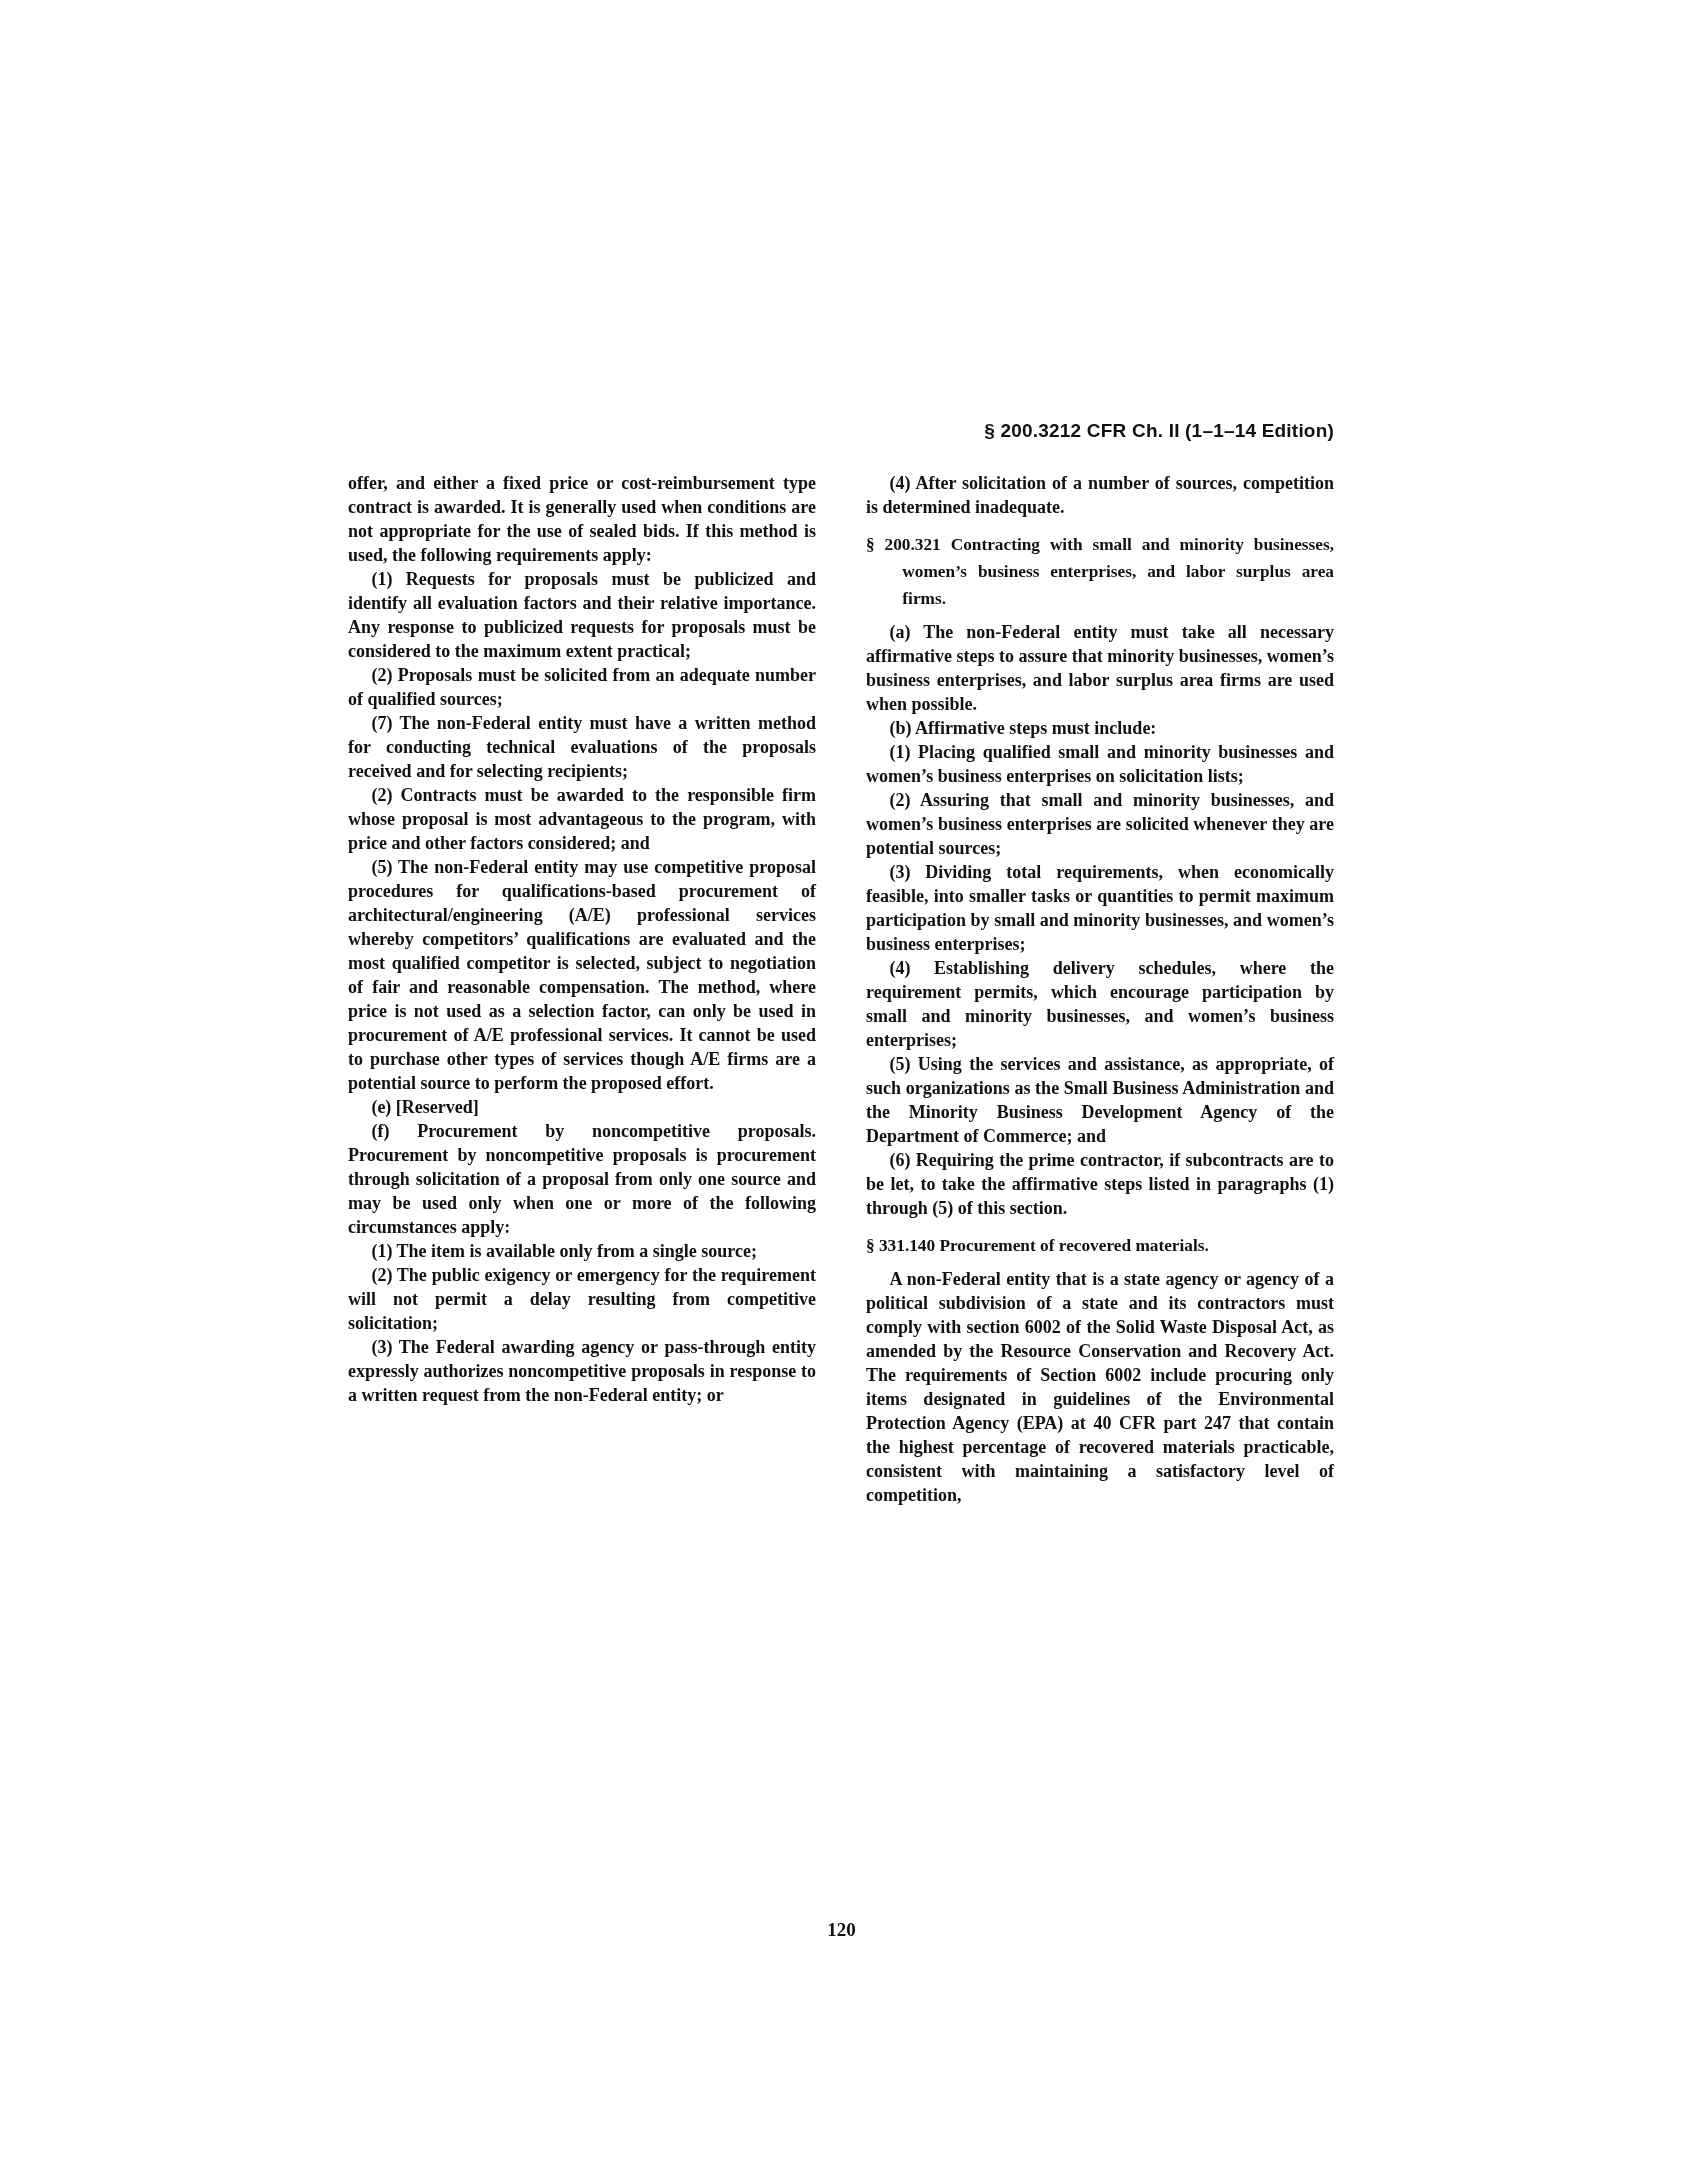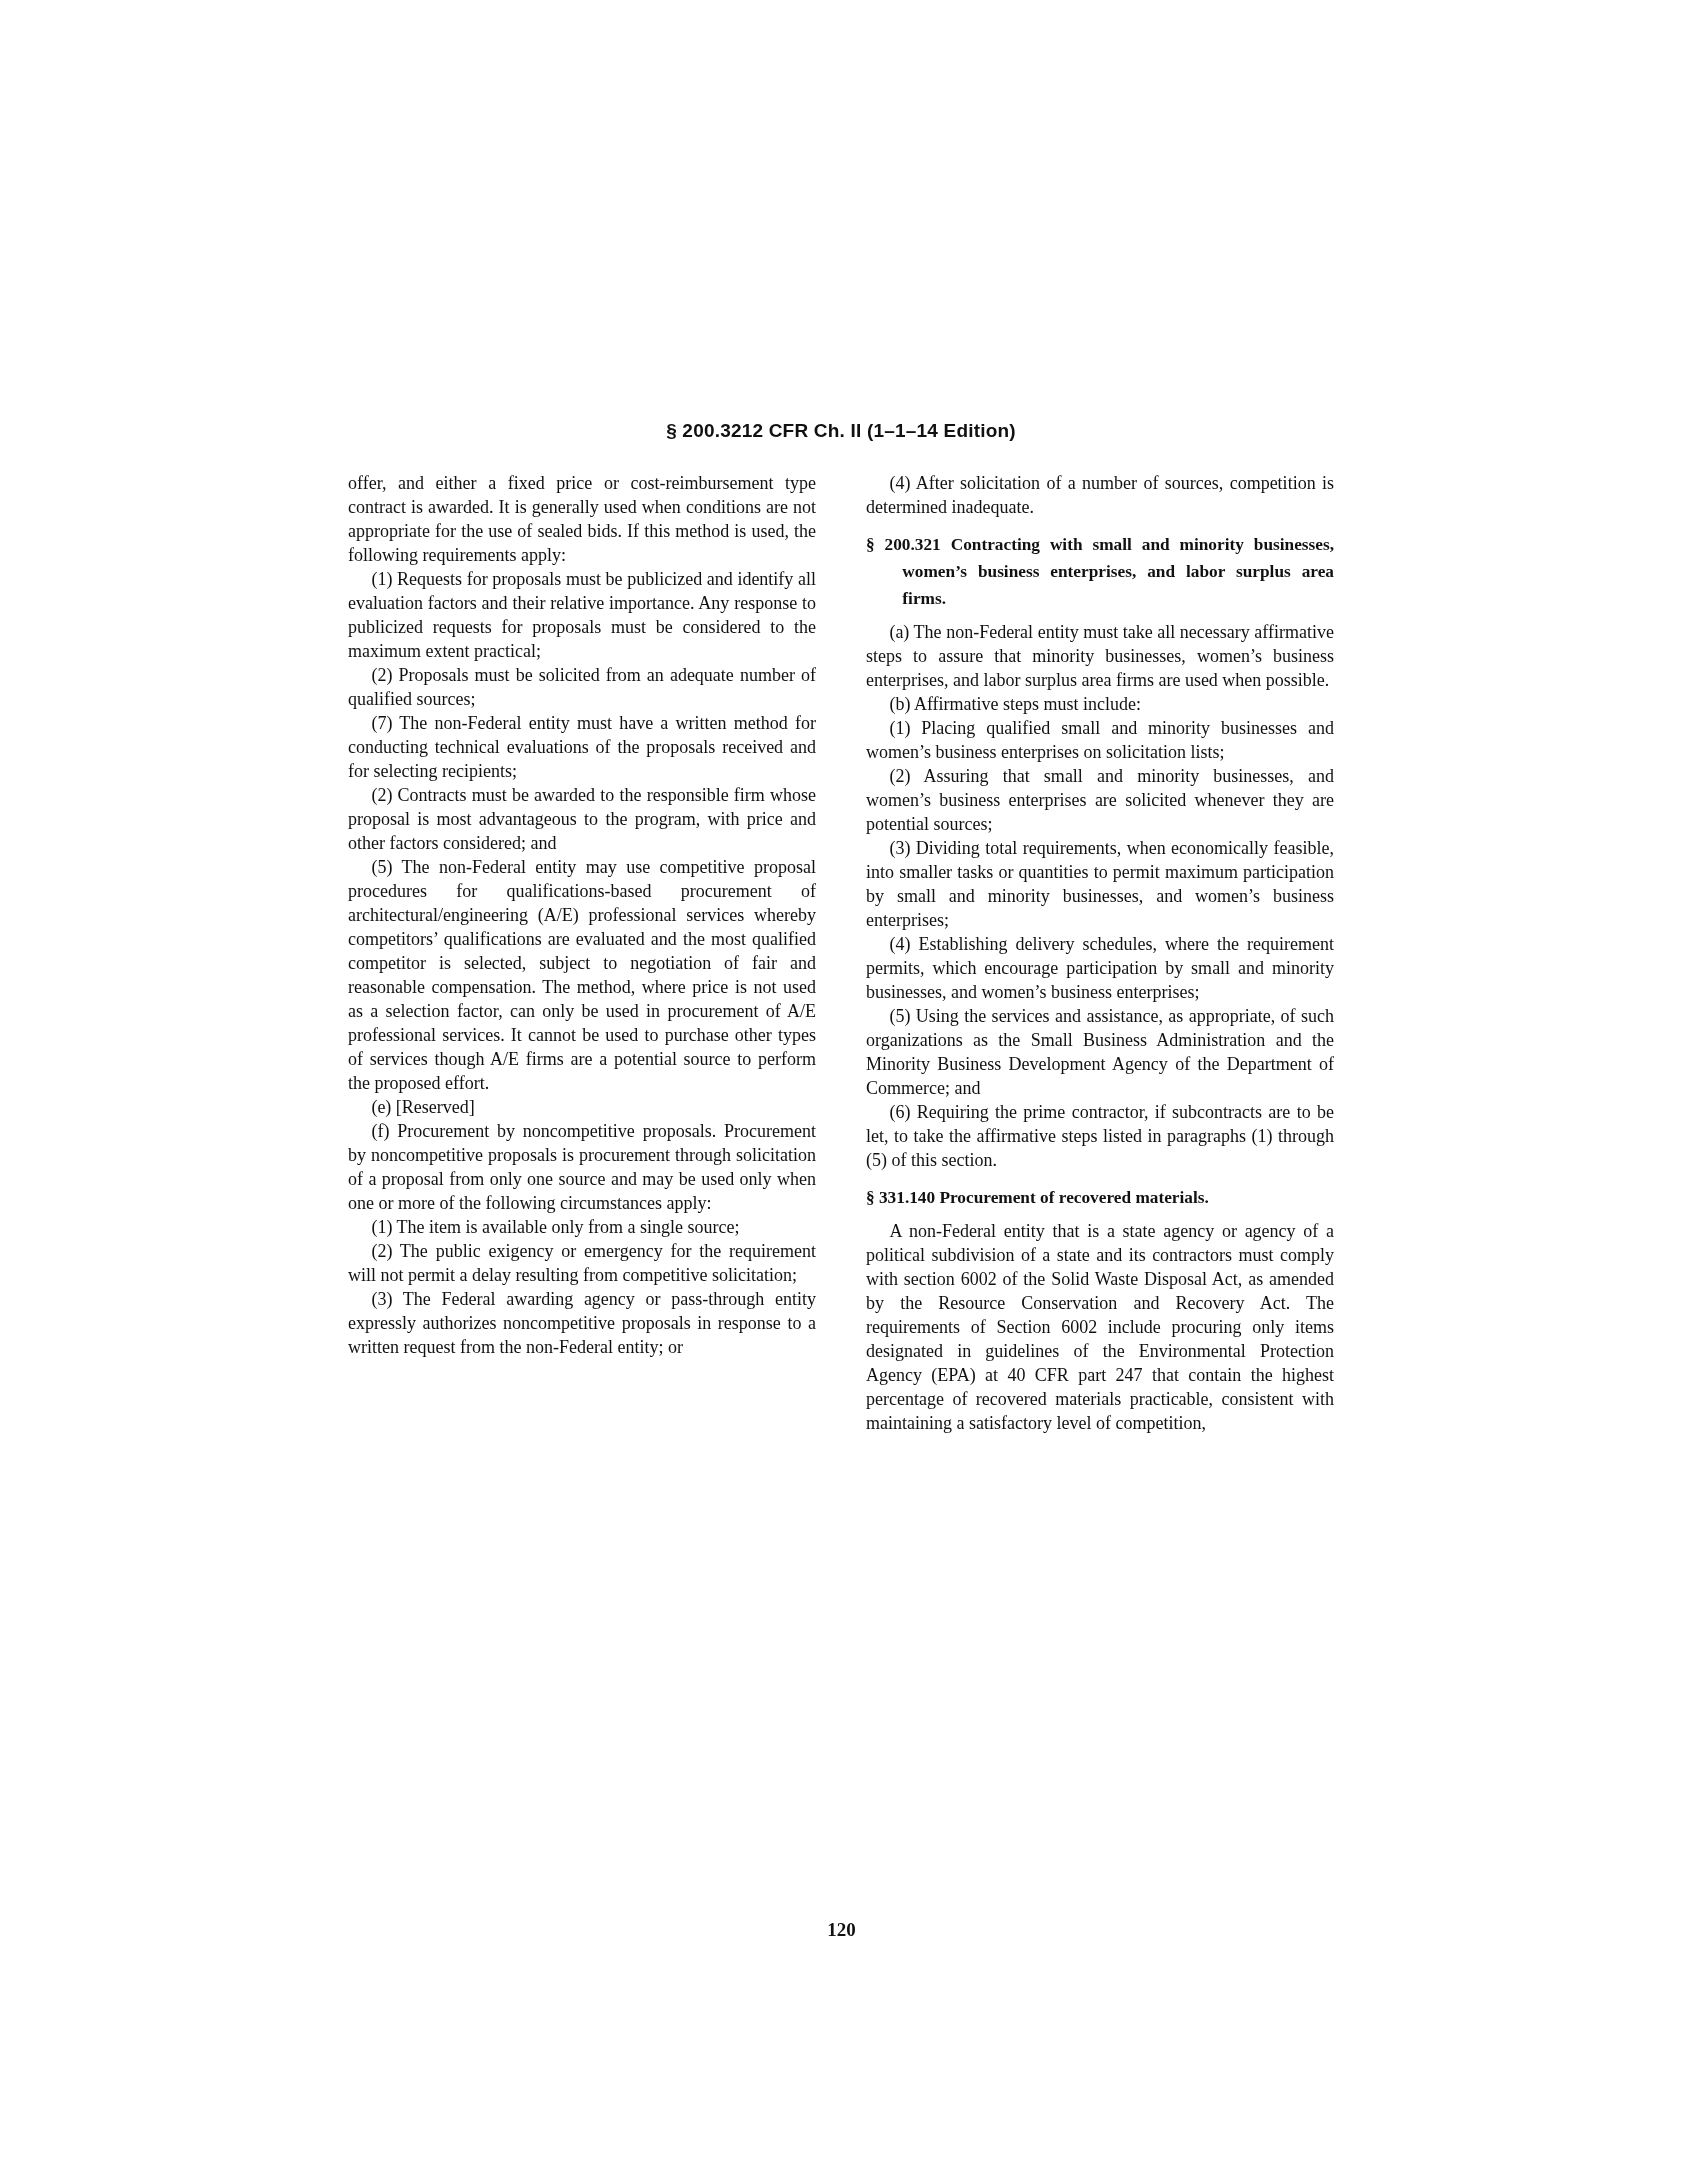--- a/index.html
+++ b/index.html
@@ -15,21 +15,21 @@
     color: #111111;
     overflow: hidden;
     font-family: "Liberation Serif", serif;
   }
   .running-head {
     position: absolute;
     top: 420px;
     left: 348px;
     width: 986px;
     display: flex;
-    justify-content: center;
+    justify-content: flex-end;
     align-items: baseline;
     font-family: "Liberation Sans", sans-serif;
     font-weight: bold;
     font-size: 19px;
     letter-spacing: 0.2px;
   }
   .columns {
     position: absolute;
     top: 471px;
     left: 348px;
@@ -39,20 +39,21 @@
   }
   .column {
     width: 468px;
     font-size: 18px;
     line-height: 24px;
   }
   .para {
     margin: 0;
     text-align: justify;
     text-indent: 1.3em;
+    font-weight: bold;
   }
   .para.continuation {
     text-indent: 0;
   }
   .para.heading {
     font-weight: bold;
     text-align: justify;
     text-indent: -2.1em;
     padding-left: 2.1em;
     margin-top: 12px;

